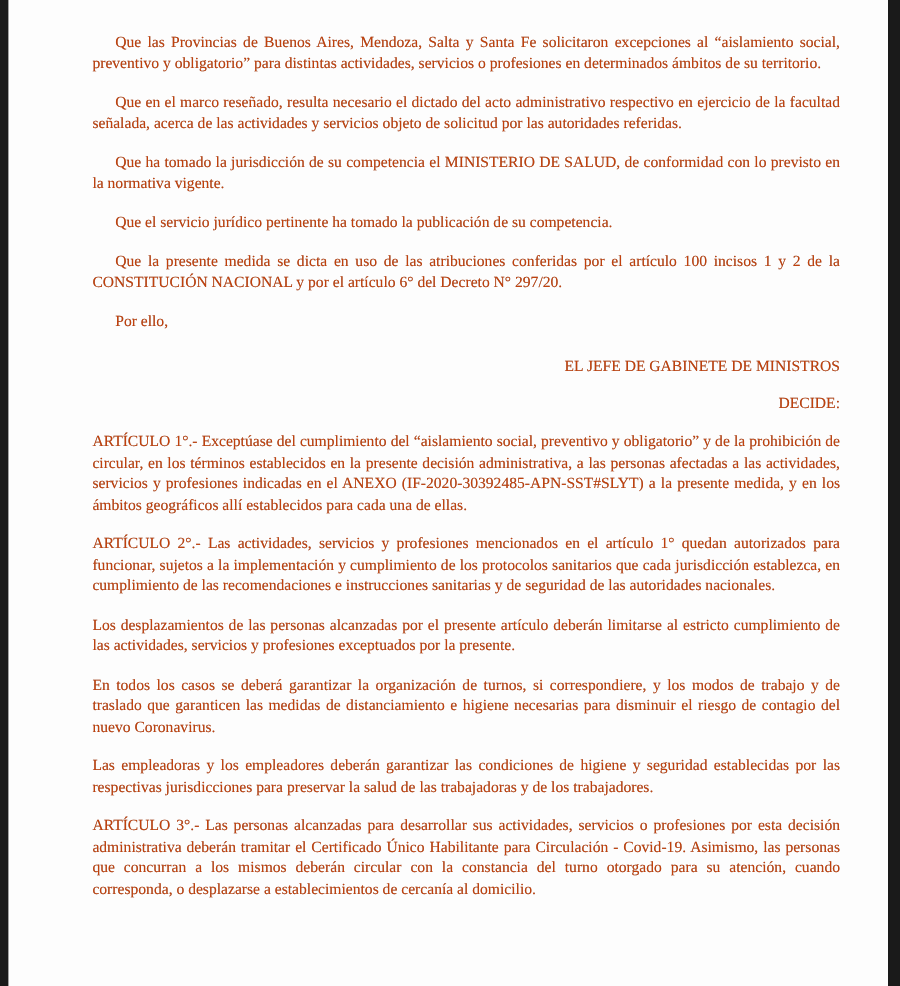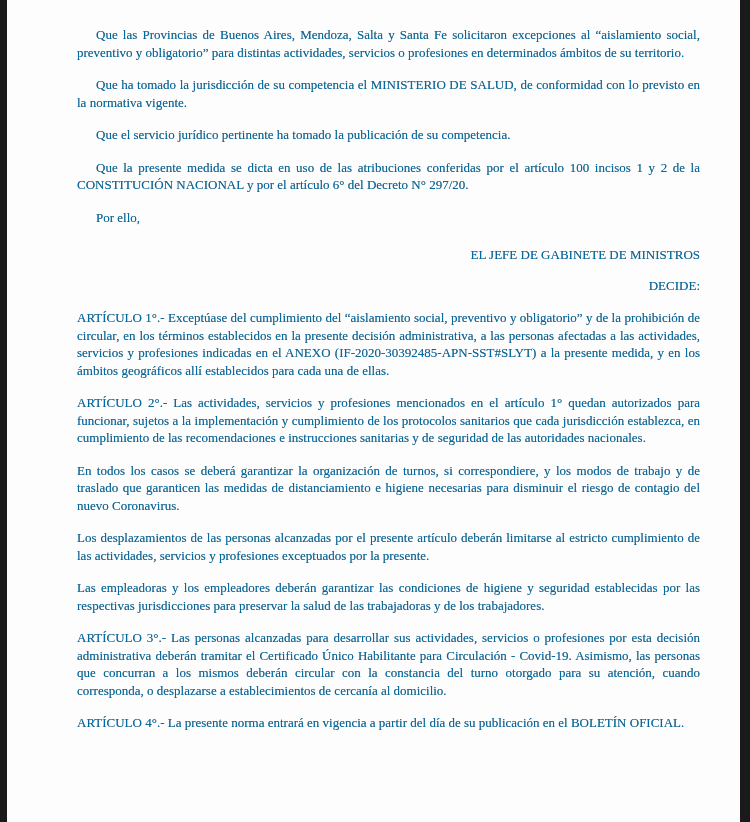--- a/index.html
+++ b/index.html
@@ -21,21 +21,21 @@
     bottom: 0;
     background: #1a1a1a;
   }
   .scan-edge-left  { left: 0;  width: 7px;  }
   .scan-edge-right { right: 0; width: 10px; }
   .content {
     position: absolute;
     left: 77px;
     top: 26px;
     width: 623px;
-    color: #0369a1;
+    color: #c2410c;
     font-size: 13px;
     line-height: 17.5px;
     text-shadow: 0 0 0.5px rgba(40,40,40,0.45);
   }
   .content p {
     margin: 0 0 15px 0;
     text-align: justify;
   }
   p.indent {
     text-indent: 19px;
@@ -65,41 +65,41 @@
 <div>
 
   <div class="scan-edge scan-edge-left"></div>
 
   <div class="scan-edge scan-edge-right"></div>
 
   <main class="content">
 
     <p class="indent">Que las Provincias de Buenos Aires, Mendoza, Salta y Santa Fe solicitaron excepciones al “aislamiento social, preventivo y obligatorio” para distintas actividades, servicios o profesiones en determinados ámbitos de su territorio.</p>
 
+    <p class="indent">Que en el marco reseñado, resulta necesario el dictado del acto administrativo respectivo en ejercicio de la facultad señalada, acerca de las actividades y servicios objeto de solicitud por las autoridades referidas.</p>
 
     <p class="indent">Que ha tomado la jurisdicción de su competencia el MINISTERIO DE SALUD, de conformidad con lo previsto en la normativa vigente.</p>
 
     <p class="indent">Que el servicio jurídico pertinente ha tomado la publicación de su competencia.</p>
 
     <p class="indent">Que la presente medida se dicta en uso de las atribuciones conferidas por el artículo 100 incisos 1 y 2 de la CONSTITUCIÓN NACIONAL y por el artículo 6° del Decreto N° 297/20.</p>
 
     <p class="por-ello">Por ello,</p>
 
     <p class="center">EL JEFE DE GABINETE DE MINISTROS</p>
 
     <p class="center decide">DECIDE:</p>
 
     <p>ARTÍCULO 1°.- Exceptúase del cumplimiento del “aislamiento social, preventivo y obligatorio” y de la prohibición de circular, en los términos establecidos en la presente decisión administrativa, a las personas afectadas a las actividades, servicios y profesiones indicadas en el ANEXO (IF-2020-30392485-APN-SST#SLYT) a la presente medida, y en los ámbitos geográficos allí establecidos para cada una de ellas.</p>
 
     <p>ARTÍCULO 2°.- Las actividades, servicios y profesiones mencionados en el artículo 1° quedan autorizados para funcionar, sujetos a la implementación y cumplimiento de los protocolos sanitarios que cada jurisdicción establezca, en cumplimiento de las recomendaciones e instrucciones sanitarias y de seguridad de las autoridades nacionales.</p>
 
+    <p>Los desplazamientos de las personas alcanzadas por el presente artículo deberán limitarse al estricto cumplimiento de las actividades, servicios y profesiones exceptuados por la presente.</p>
+
     <p>En todos los casos se deberá garantizar la organización de turnos, si correspondiere, y los modos de trabajo y de traslado que garanticen las medidas de distanciamiento e higiene necesarias para disminuir el riesgo de contagio del nuevo Coronavirus.</p>
-
-    <p>Los desplazamientos de las personas alcanzadas por el presente artículo deberán limitarse al estricto cumplimiento de las actividades, servicios y profesiones exceptuados por la presente.</p>
 
     <p>Las empleadoras y los empleadores deberán garantizar las condiciones de higiene y seguridad establecidas por las respectivas jurisdicciones para preservar la salud de las trabajadoras y de los trabajadores.</p>
 
     <p>ARTÍCULO 3°.- Las personas alcanzadas para desarrollar sus actividades, servicios o profesiones por esta decisión administrativa deberán tramitar el Certificado Único Habilitante para Circulación - Covid-19. Asimismo, las personas que concurran a los mismos deberán circular con la constancia del turno otorgado para su atención, cuando corresponda, o desplazarse a establecimientos de cercanía al domicilio.</p>
 
-    <p class="last">ARTÍCULO 4°.- La presente norma entrará en vigencia a partir del día de su publicación en el BOLETÍN OFICIAL.</p>
 
   </main>
 </div>
 
 </body></html>

